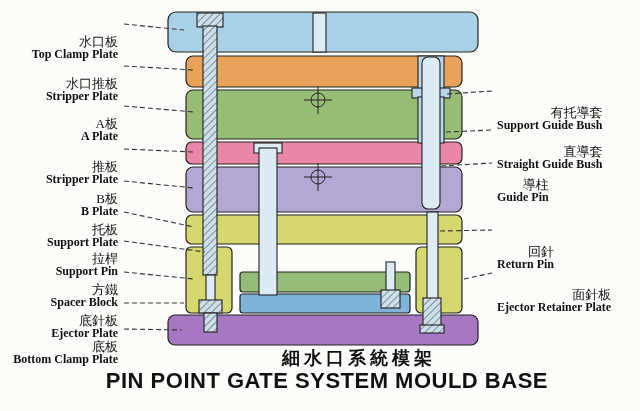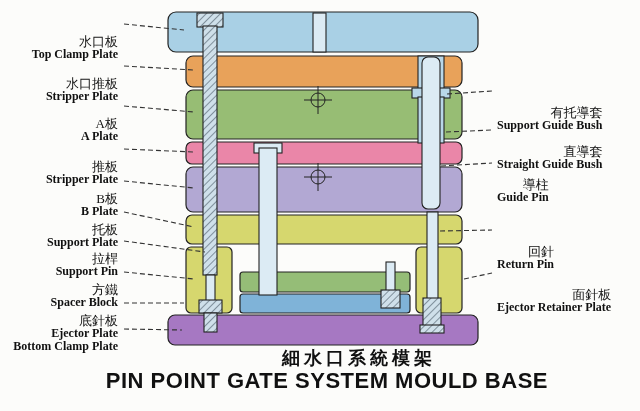--- a/index.html
+++ b/index.html
@@ -134,20 +134,21 @@
   </div>
   <div class="label label-left" style="top:262px">
     <div class="zh">方鐵</div>
     <div class="en">Spacer Block</div>
   </div>
   <div class="label label-left" style="top:293px">
     <div class="zh">底針板</div>
     <div class="en">Ejector Plate</div>
   </div>
   <div class="label label-left" style="top:319px">
+    <div class="zh">底板</div>
     <div class="en">Bottom Clamp Plate</div>
   </div>
 
   <div class="label label-right" style="top:85px">
     <div class="zh">有托導套</div>
     <div class="en">Support Guide Bush</div>
   </div>
   <div class="label label-right" style="top:124px">
     <div class="zh">直導套</div>
     <div class="en">Straight Guide Bush</div>

